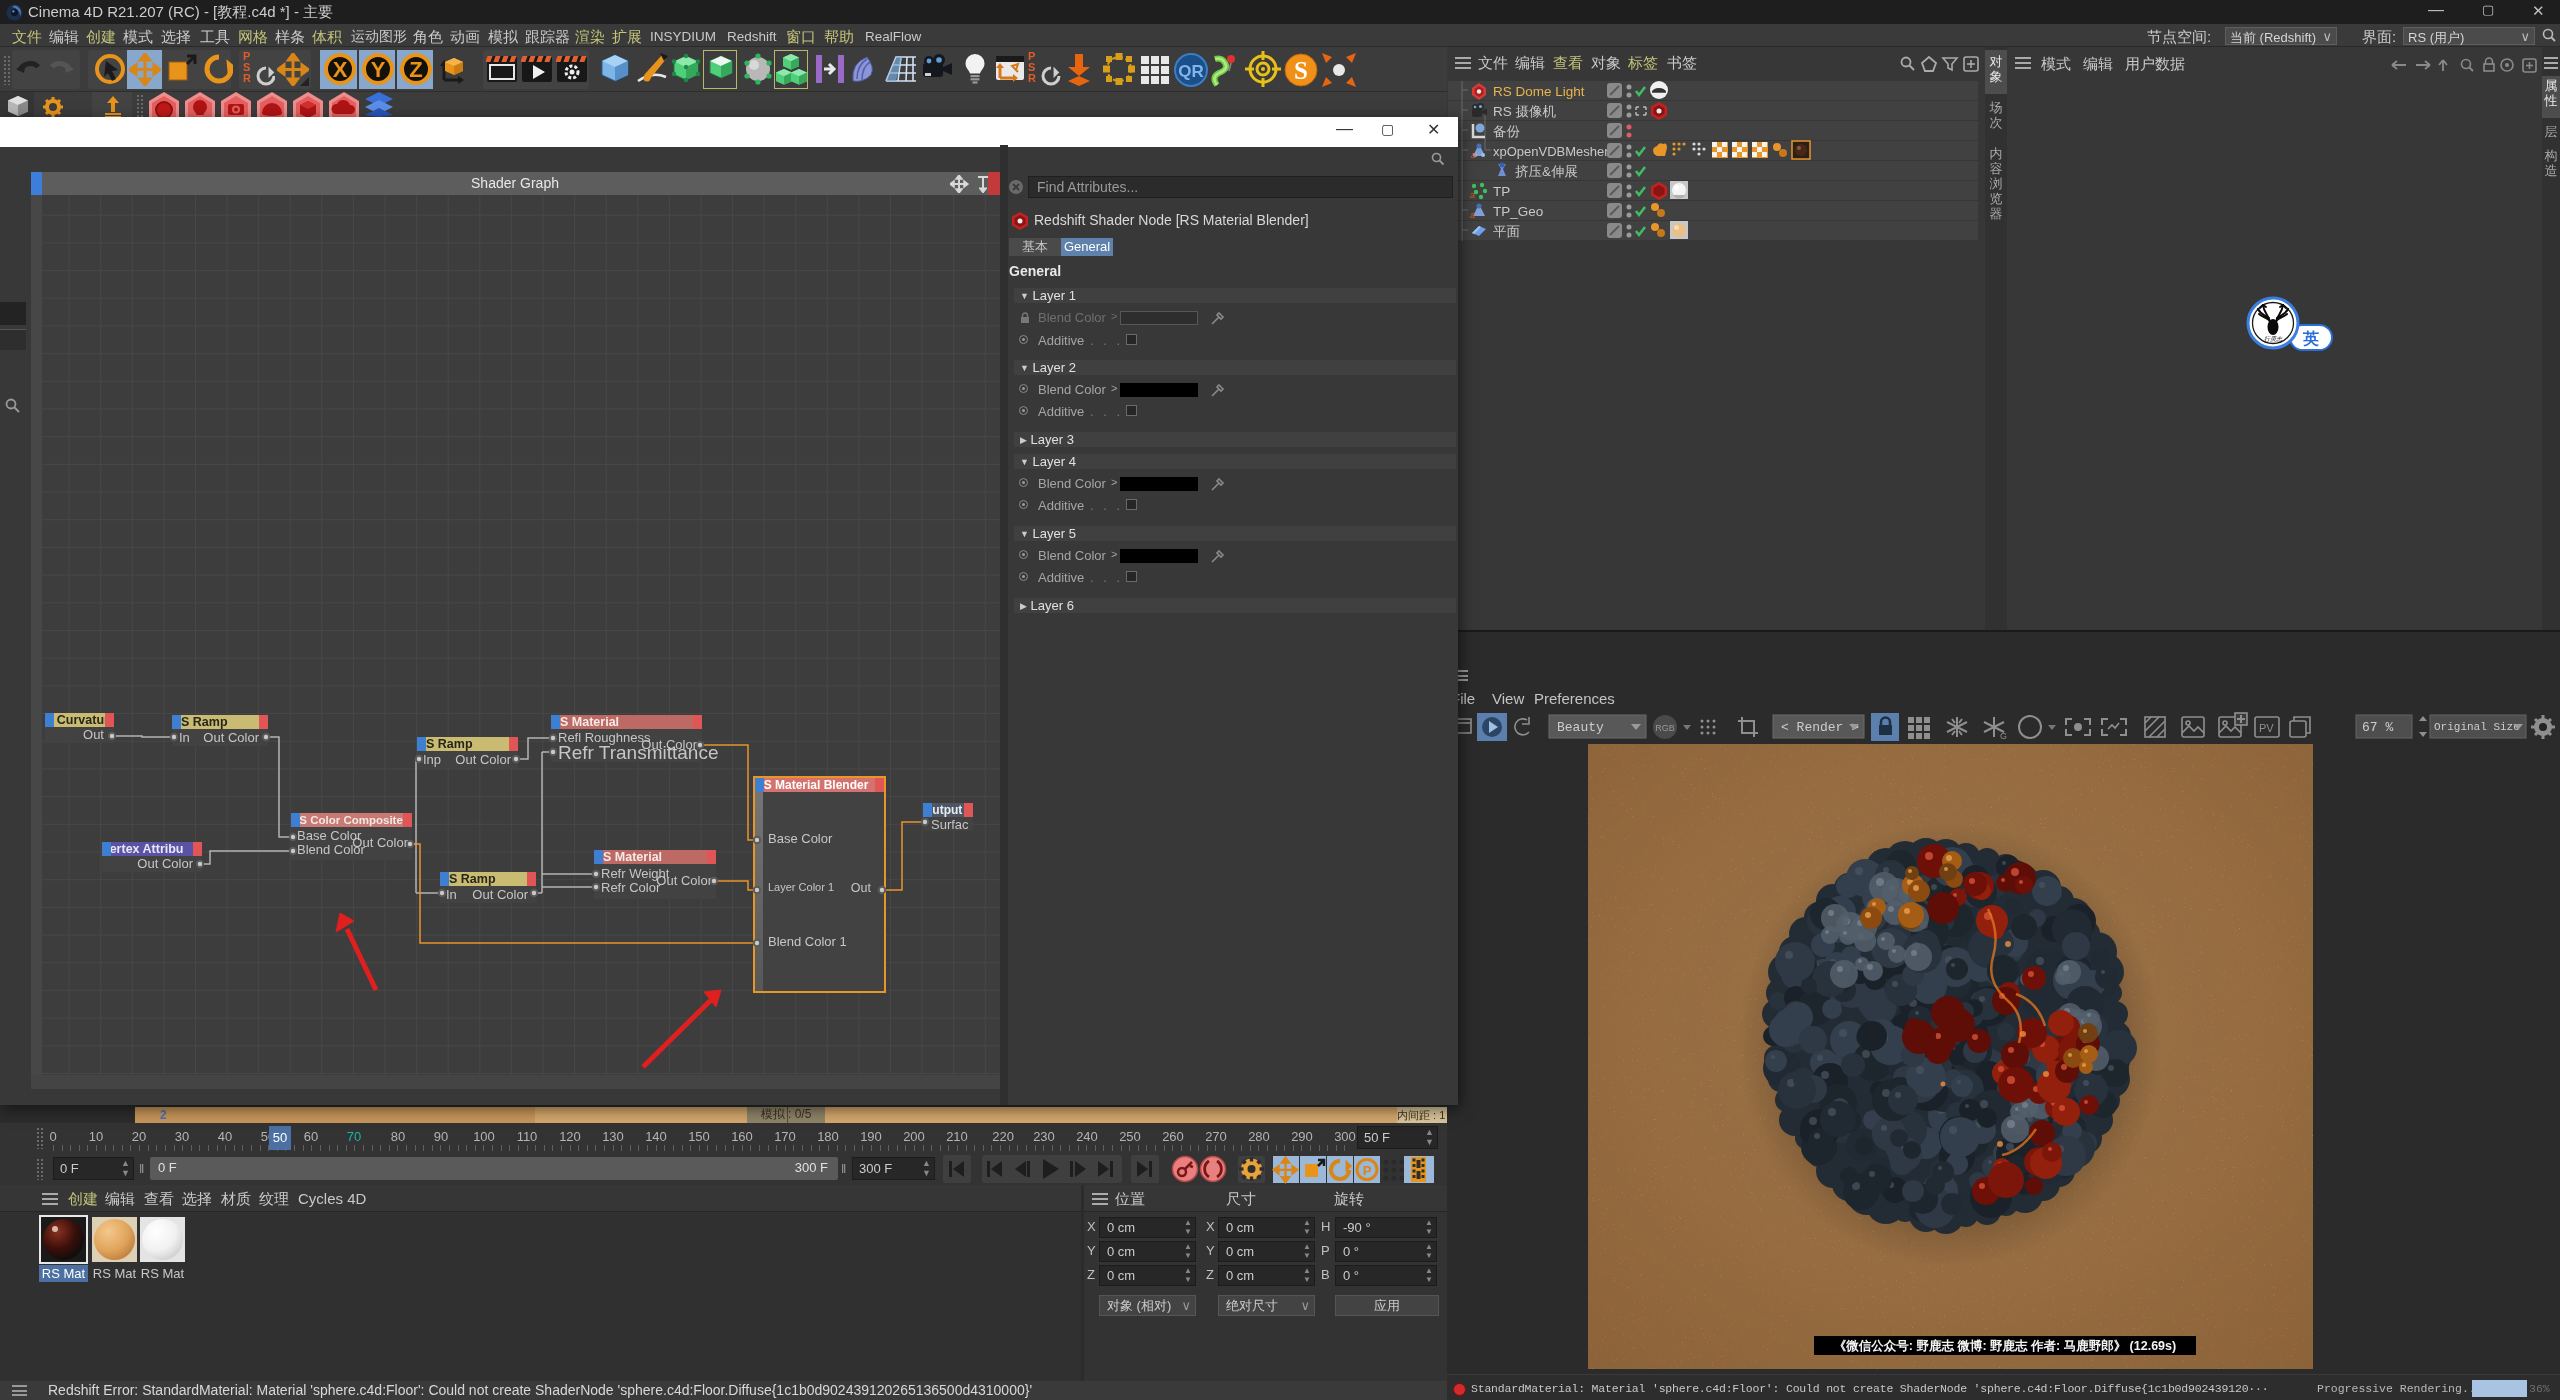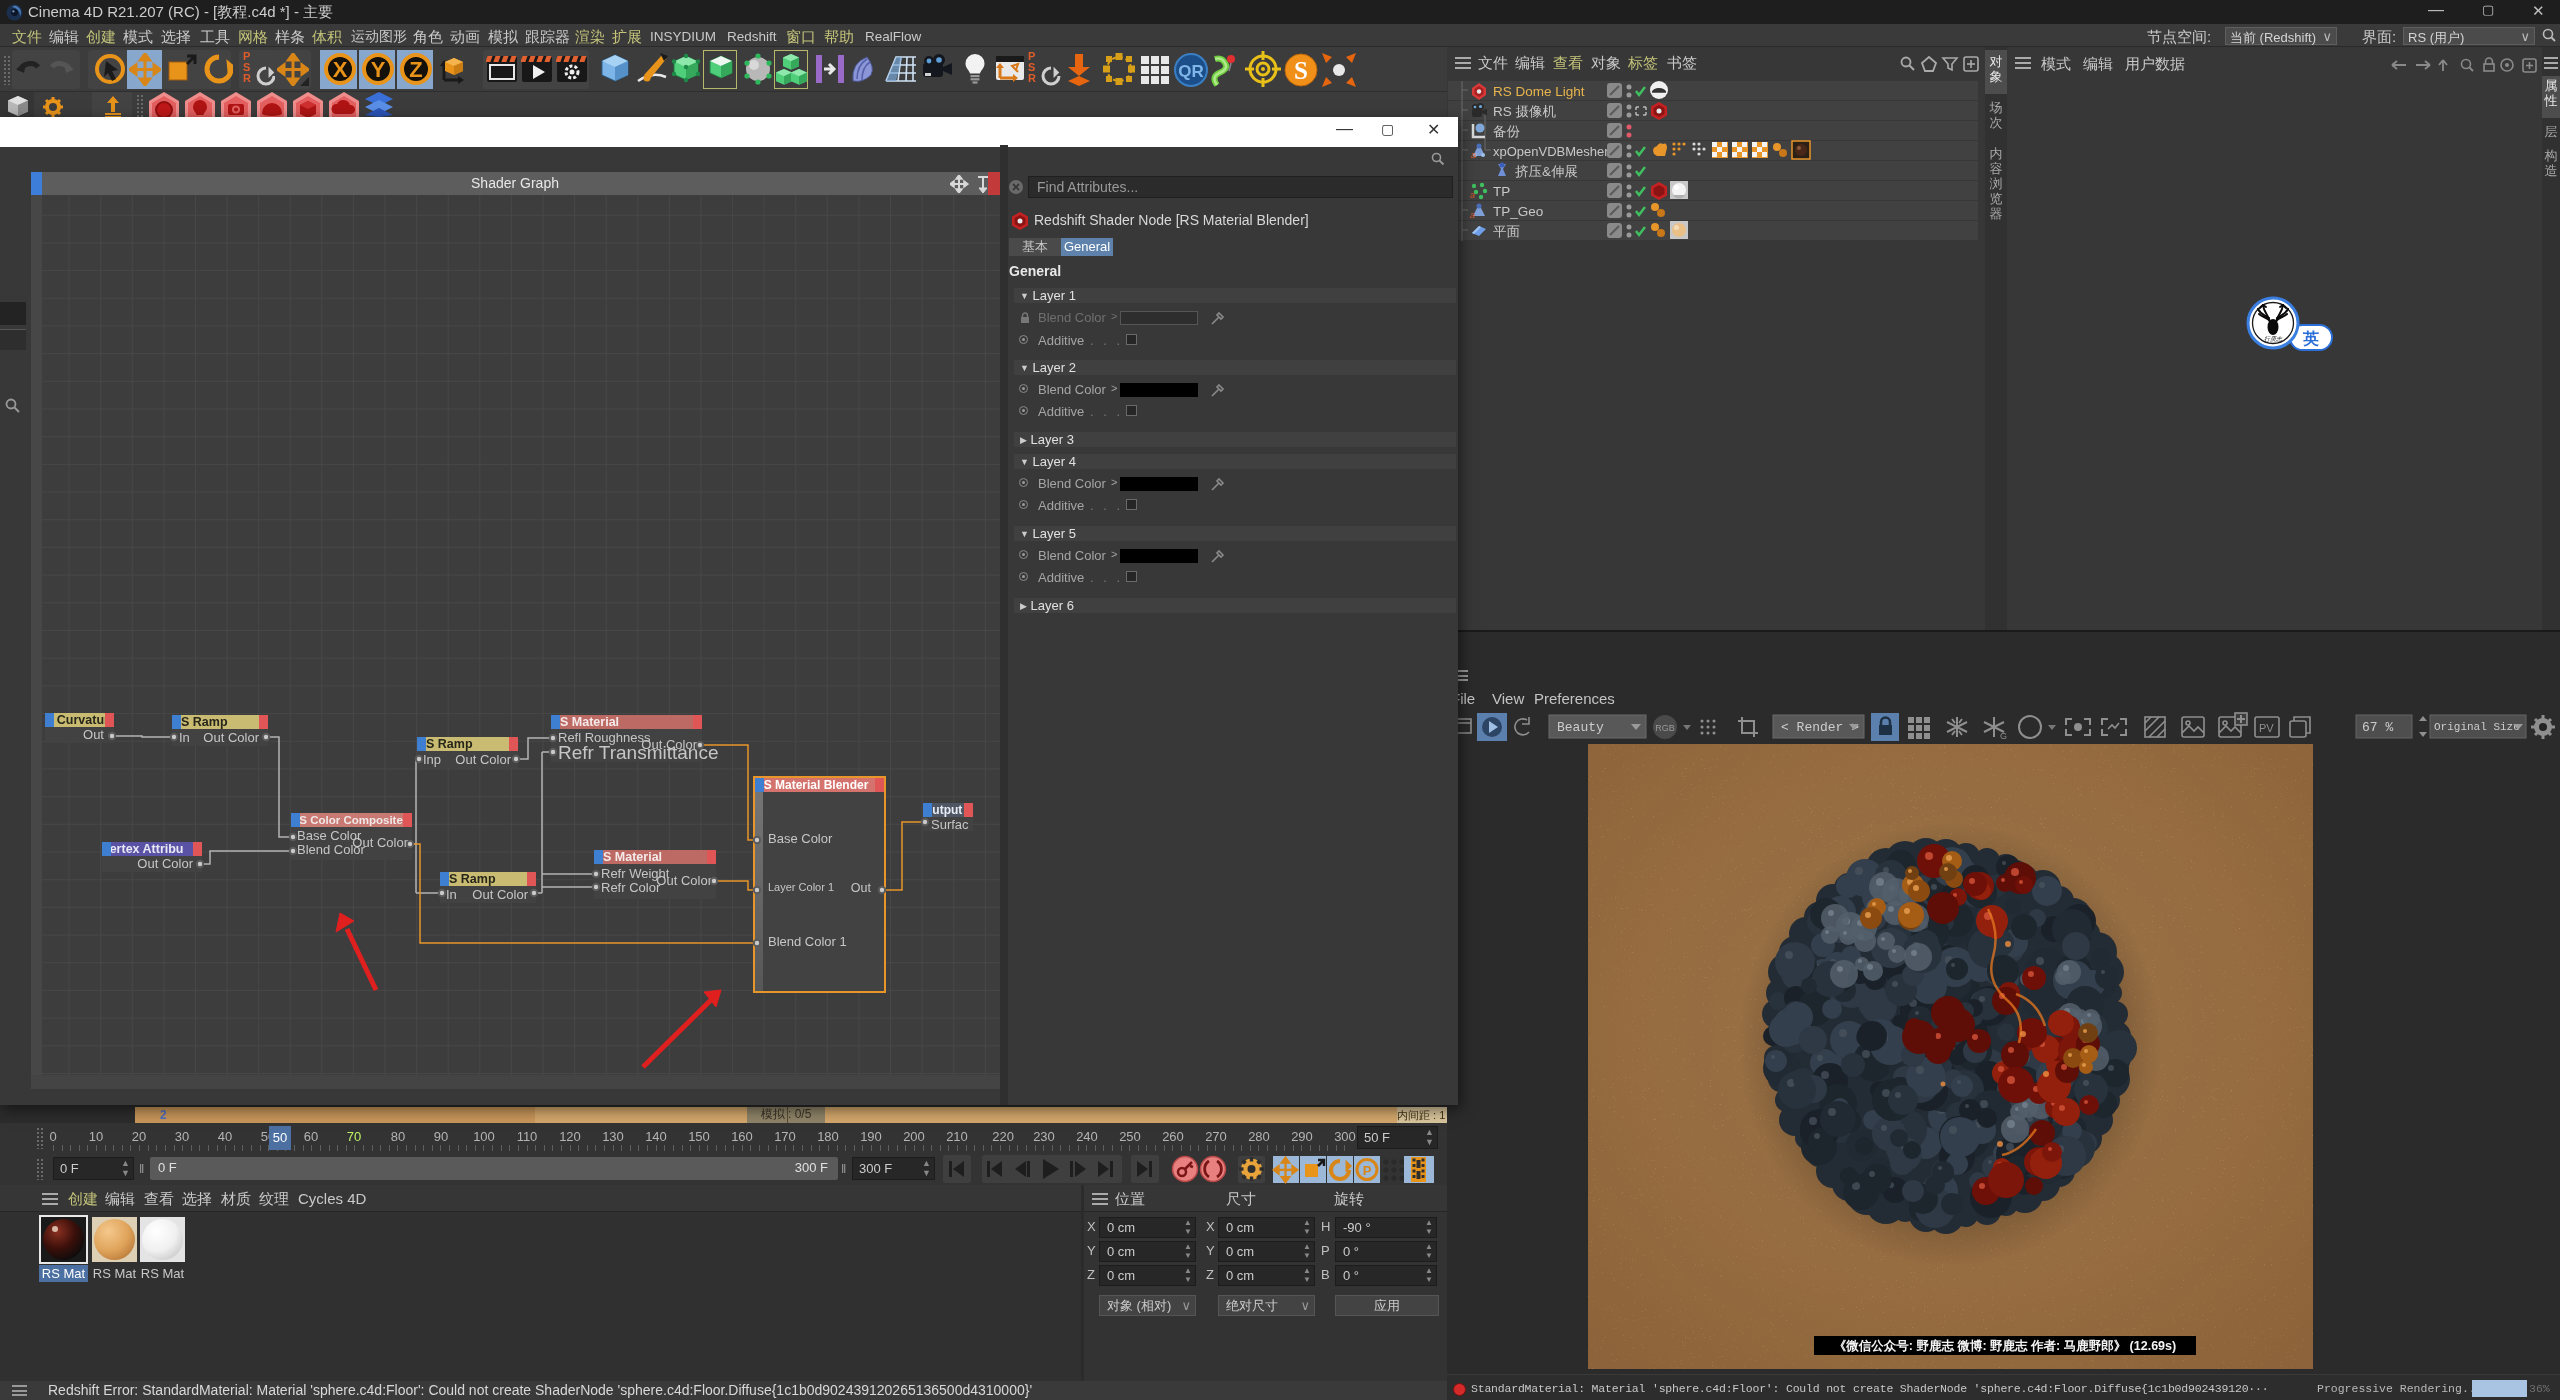--- a/index.html
+++ b/index.html
@@ -1555,21 +1555,21 @@
 </div>
 <div class="abs" id="ruler">
   <div class="abs" style="left:36px;top:4px;width:7px;height:22px;background-image:radial-gradient(#6a6a6a 1px, transparent 1.2px);background-size:4px 4px"></div>
   <span class="abs" style="left:39px;top:6px;width:28px;text-align:center;font-size:13px;color:#b4b4b4">0</span>
       <span class="abs" style="left:82px;top:6px;width:28px;text-align:center;font-size:13px;color:#b4b4b4">10</span>
       <span class="abs" style="left:125px;top:6px;width:28px;text-align:center;font-size:13px;color:#b4b4b4">20</span>
       <span class="abs" style="left:168px;top:6px;width:28px;text-align:center;font-size:13px;color:#b4b4b4">30</span>
       <span class="abs" style="left:211px;top:6px;width:28px;text-align:center;font-size:13px;color:#b4b4b4">40</span>
       <span class="abs" style="left:254px;top:6px;width:28px;text-align:center;font-size:13px;color:#b4b4b4">50</span>
       <span class="abs" style="left:297px;top:6px;width:28px;text-align:center;font-size:13px;color:#b4b4b4">60</span>
-      <span class="abs" style="left:340px;top:6px;width:28px;text-align:center;font-size:13px;color:#bef264">70</span>
+      <span class="abs" style="left:340px;top:6px;width:28px;text-align:center;font-size:13px;color:#14b8a6">70</span>
       <span class="abs" style="left:384px;top:6px;width:28px;text-align:center;font-size:13px;color:#b4b4b4">80</span>
       <span class="abs" style="left:427px;top:6px;width:28px;text-align:center;font-size:13px;color:#b4b4b4">90</span>
       <span class="abs" style="left:470px;top:6px;width:28px;text-align:center;font-size:13px;color:#b4b4b4">100</span>
       <span class="abs" style="left:513px;top:6px;width:28px;text-align:center;font-size:13px;color:#b4b4b4">110</span>
       <span class="abs" style="left:556px;top:6px;width:28px;text-align:center;font-size:13px;color:#b4b4b4">120</span>
       <span class="abs" style="left:599px;top:6px;width:28px;text-align:center;font-size:13px;color:#b4b4b4">130</span>
       <span class="abs" style="left:642px;top:6px;width:28px;text-align:center;font-size:13px;color:#b4b4b4">140</span>
       <span class="abs" style="left:685px;top:6px;width:28px;text-align:center;font-size:13px;color:#b4b4b4">150</span>
       <span class="abs" style="left:728px;top:6px;width:28px;text-align:center;font-size:13px;color:#b4b4b4">160</span>
       <span class="abs" style="left:771px;top:6px;width:28px;text-align:center;font-size:13px;color:#b4b4b4">170</span>

